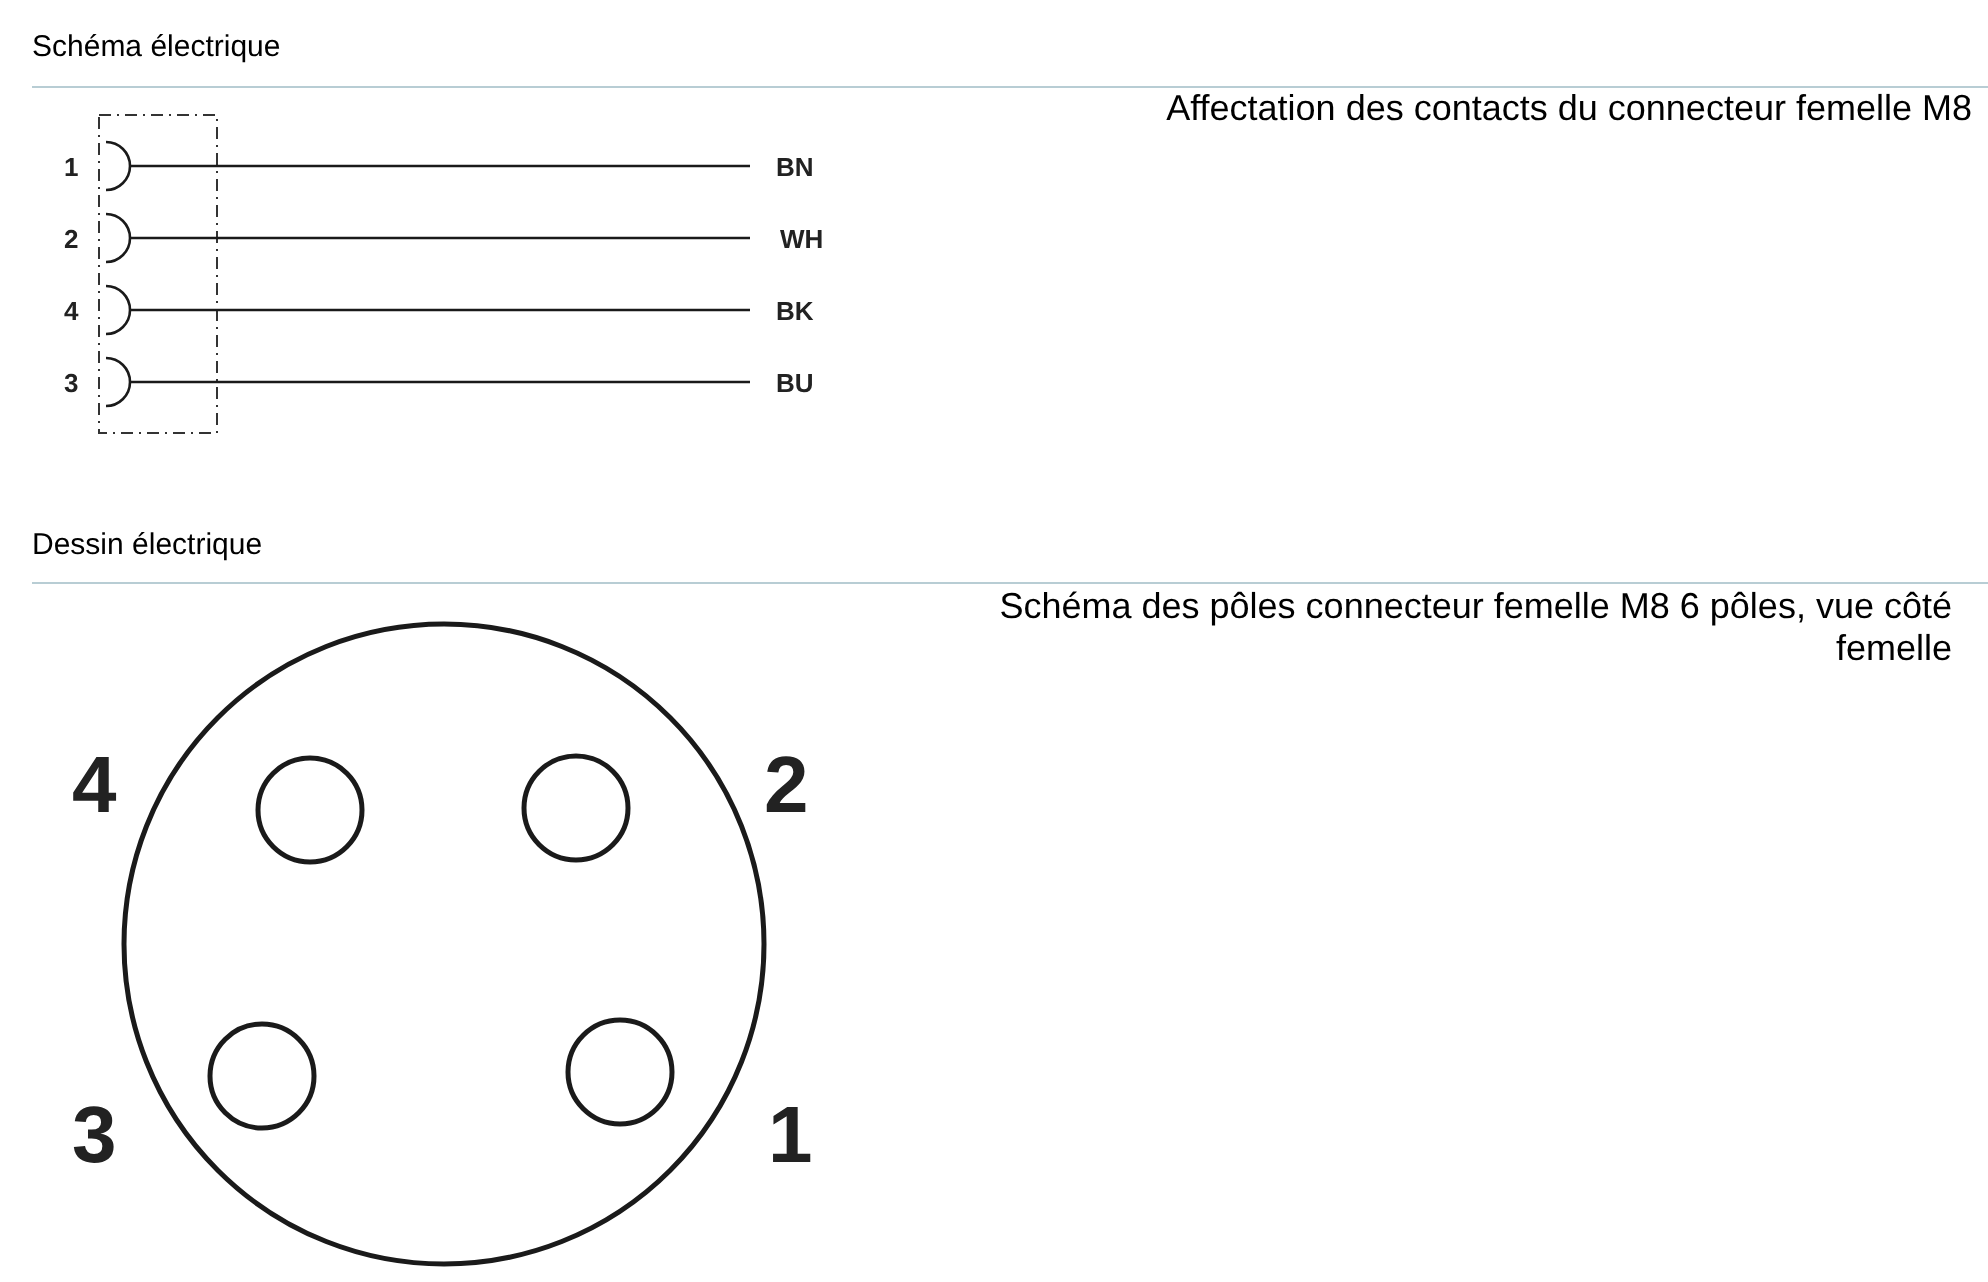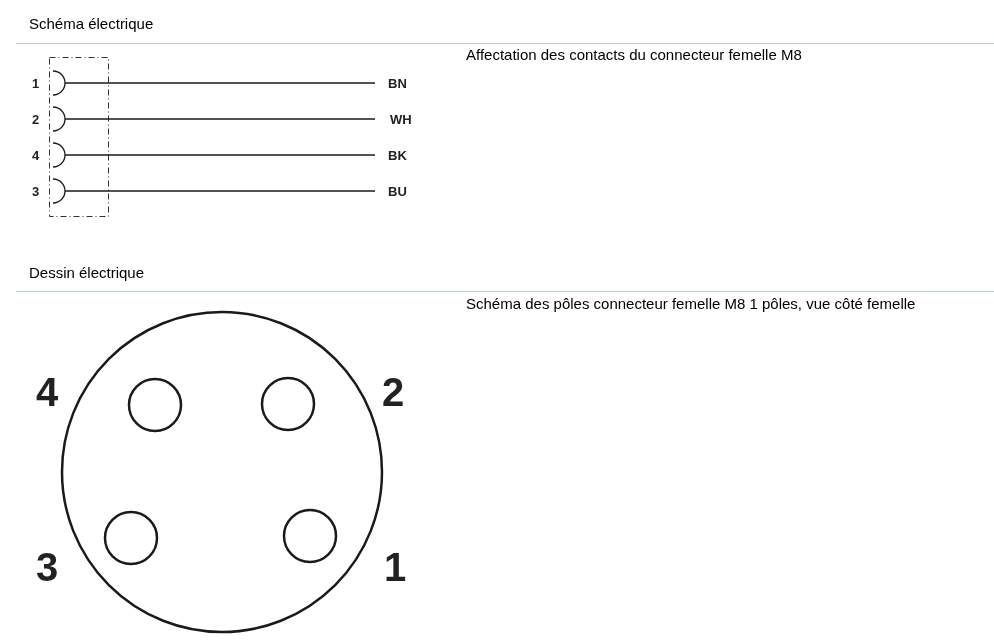--- a/index.html
+++ b/index.html
@@ -1,19 +1,19 @@
 <!DOCTYPE html>
 <html><head>
 <meta charset="utf-8">
 <style>
   html, body { margin:0; padding:0; background:#ffffff; }
   body { width:994px; height:641px; position:relative; overflow:hidden; font-family:"Liberation Sans", sans-serif; color:#000; }
-  .section-title { position:absolute; left:29px; font-size:15px; }
+  .section-title { position:absolute; left:16px; font-size:15px; }
   .divider { position:absolute; left:16px; right:0; height:1px; background:#b8cdd4; }
-  .desc { position:absolute; left:466px; font-size:15px; line-height:21px; width:520px; }
+  .desc { position:absolute; left:466px; font-size:18px; line-height:21px; width:520px;text-align:right; }
   svg { position:absolute; left:0; top:0; }
   .pin-num { font-family:"Liberation Sans", sans-serif; font-weight:bold; }
 </style>
 </head>
 <body>
 
 <div class="section-title" style="top:15px;">Schéma électrique</div>
 <div class="divider" style="top:43px;"></div>
 <div class="desc" style="top:44px;">Affectation des contacts du connecteur femelle M8</div>
 
@@ -51,13 +51,13 @@
   <g class="pin-num" font-size="40" fill="#222">
     <text x="36" y="406">4</text>
     <text x="382" y="406">2</text>
     <text x="36" y="581">3</text>
     <text x="384" y="581">1</text>
   </g>
 </svg>
 
 <div class="section-title" style="top:264px;">Dessin électrique</div>
 <div class="divider" style="top:291px;"></div>
-<div class="desc" style="top:293px; width:510px;">Schéma des pôles connecteur femelle M8 1 pôles, vue côté femelle</div>
+<div class="desc" style="top:293px; width:510px;">Schéma des pôles connecteur femelle M8 6 pôles, vue côté femelle</div>
 
 </body></html>

